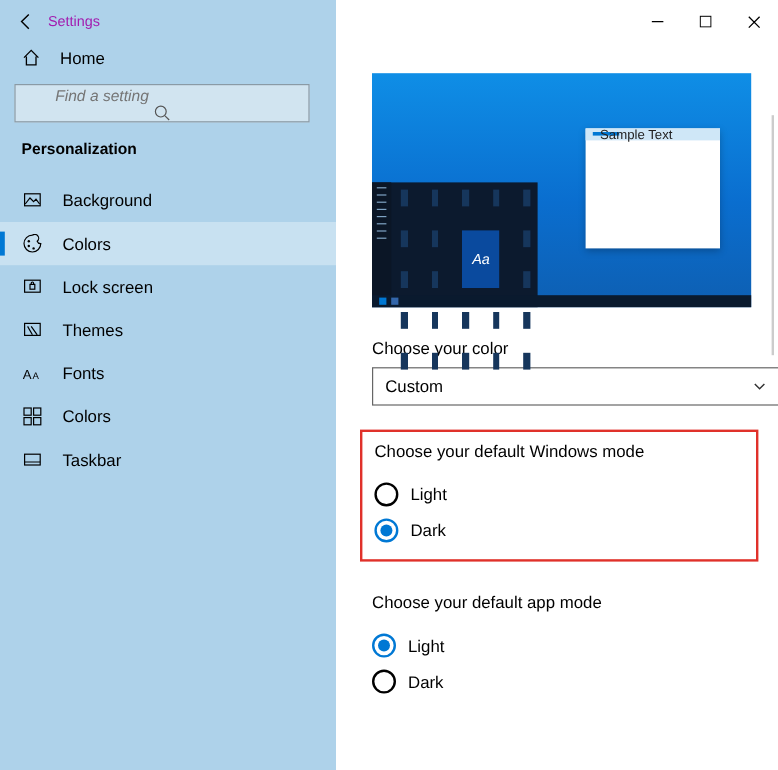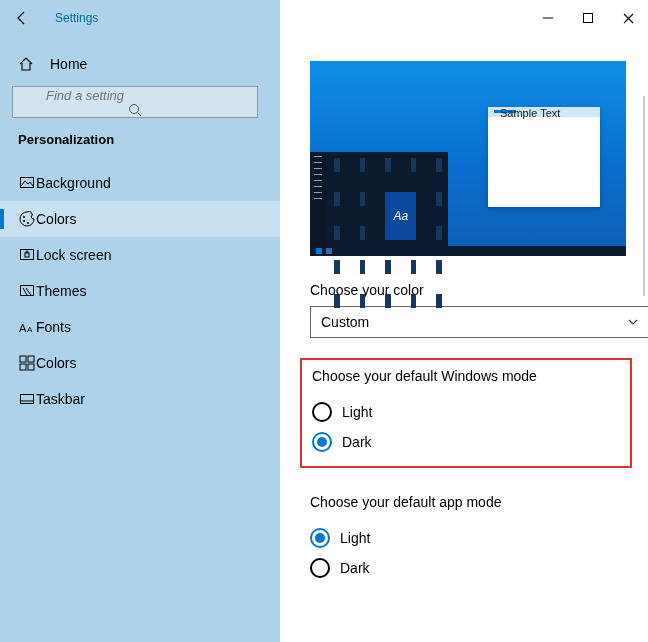--- a/index.html
+++ b/index.html
@@ -2,43 +2,43 @@
 <html><head>
 <meta charset="utf-8">
 <style>
   * { box-sizing: border-box; margin: 0; padding: 0; font-family: "Segoe UI", Arial, sans-serif; }
   body { width: 648px; height: 642px; overflow: hidden; background: #fff; }
   .app { display: flex; flex-direction: column; width: 648px; height: 642px; }
 
   
   .titlebar { height: 36px; display: flex; align-items: center; padding: 0 8px; }
   .titlebar .back { width: 28px; display:flex; align-items:center; justify-content:center; cursor:pointer; }
-  .titlebar .title { font-size: 12px; color:#0369a1; margin-left: 19px; }
+  .titlebar .title { font-size: 12px; color:#a21caf; margin-left: 4px; }
   .wc { width: 40px; height: 30px; display:flex; align-items:center; justify-content:center; }
 
   
   .body { display:flex; flex:1; min-height:0; }
 
   
-  .sidebar { width: 280px; background:#aed2ea; display:flex; flex-direction:column; padding-top:16px; }
+  .sidebar { width: 280px; background:#aed2ea; display:flex; flex-direction:column; padding-top:0; }
   .titlebar { background:#aed2ea; width:280px; position:absolute; top:0; left:0; z-index:2; }
   .tb-right { position:absolute; top:0; right:0; height:36px; display:flex; align-items:center; z-index:2; background:#fff; width:368px; justify-content:flex-end; }
   
   .topstrip { position:absolute; top:0; left:280px; right:0; height:36px; background:#fff; }
 
   .home { display:flex; align-items:center; gap:16px; padding:10px 18px 8px; font-size:14px; cursor:pointer; }
   .search-wrap { padding: 6px 12px 14px; }
   .search { position:relative; width: 246px; height: 32px; border:1px solid #8a9aa5; background:#d1e4f0; display:flex; align-items:center;flex-direction:column;}
   .search input { border:none; outline:none; background:transparent; font-size:13px; color:#555; padding:0 10px; flex:1; font-style: italic;}
   .search .sicon { width:30px; display:flex; align-items:center; justify-content:center; font-size:15px; }
 
   .group-title { font-size:13px; font-weight:600; padding: 0 18px 18px; color:#000; }
 
   .nav { display:flex; flex-direction:column; }
-  .nav-item { display:flex; align-items:center; gap:0; padding: 10px 18px; font-size:14px; cursor:pointer; position:relative; }
+  .nav-item { display:flex; align-items:center; gap:16px; padding: 10px 18px; font-size:14px; cursor:pointer; position:relative; }
   .nav-item .icon { width:18px; display:flex; align-items:center; justify-content:center; }
   .nav-item.active::before { content:""; position:absolute; left:0; top:8px; bottom:8px; width:4px; background:#0078d4; }
   .nav-item.active { background: rgba(255,255,255,0.33); }
 
   
   .main { flex:1; background:#fff; padding: 12px 18px 20px 30px; overflow:auto; position:relative; }
   .page-title { font-size:26px; font-weight:600; margin:0 0 18px; }
   .preview { width:316px; height:195px; background:linear-gradient(180deg,#0f8ee6 0%,#0a6ecf 55%,#0e5fb2 100%); position:relative; }
   .preview-window { position:absolute; top:46px; right:26px; width:112px; height:100px; background:#fff; box-shadow:0 2px 6px rgba(0,0,0,.25);}
   .preview-window .pw-bar { height:10px; background:#cfe7f7; position:relative;}

